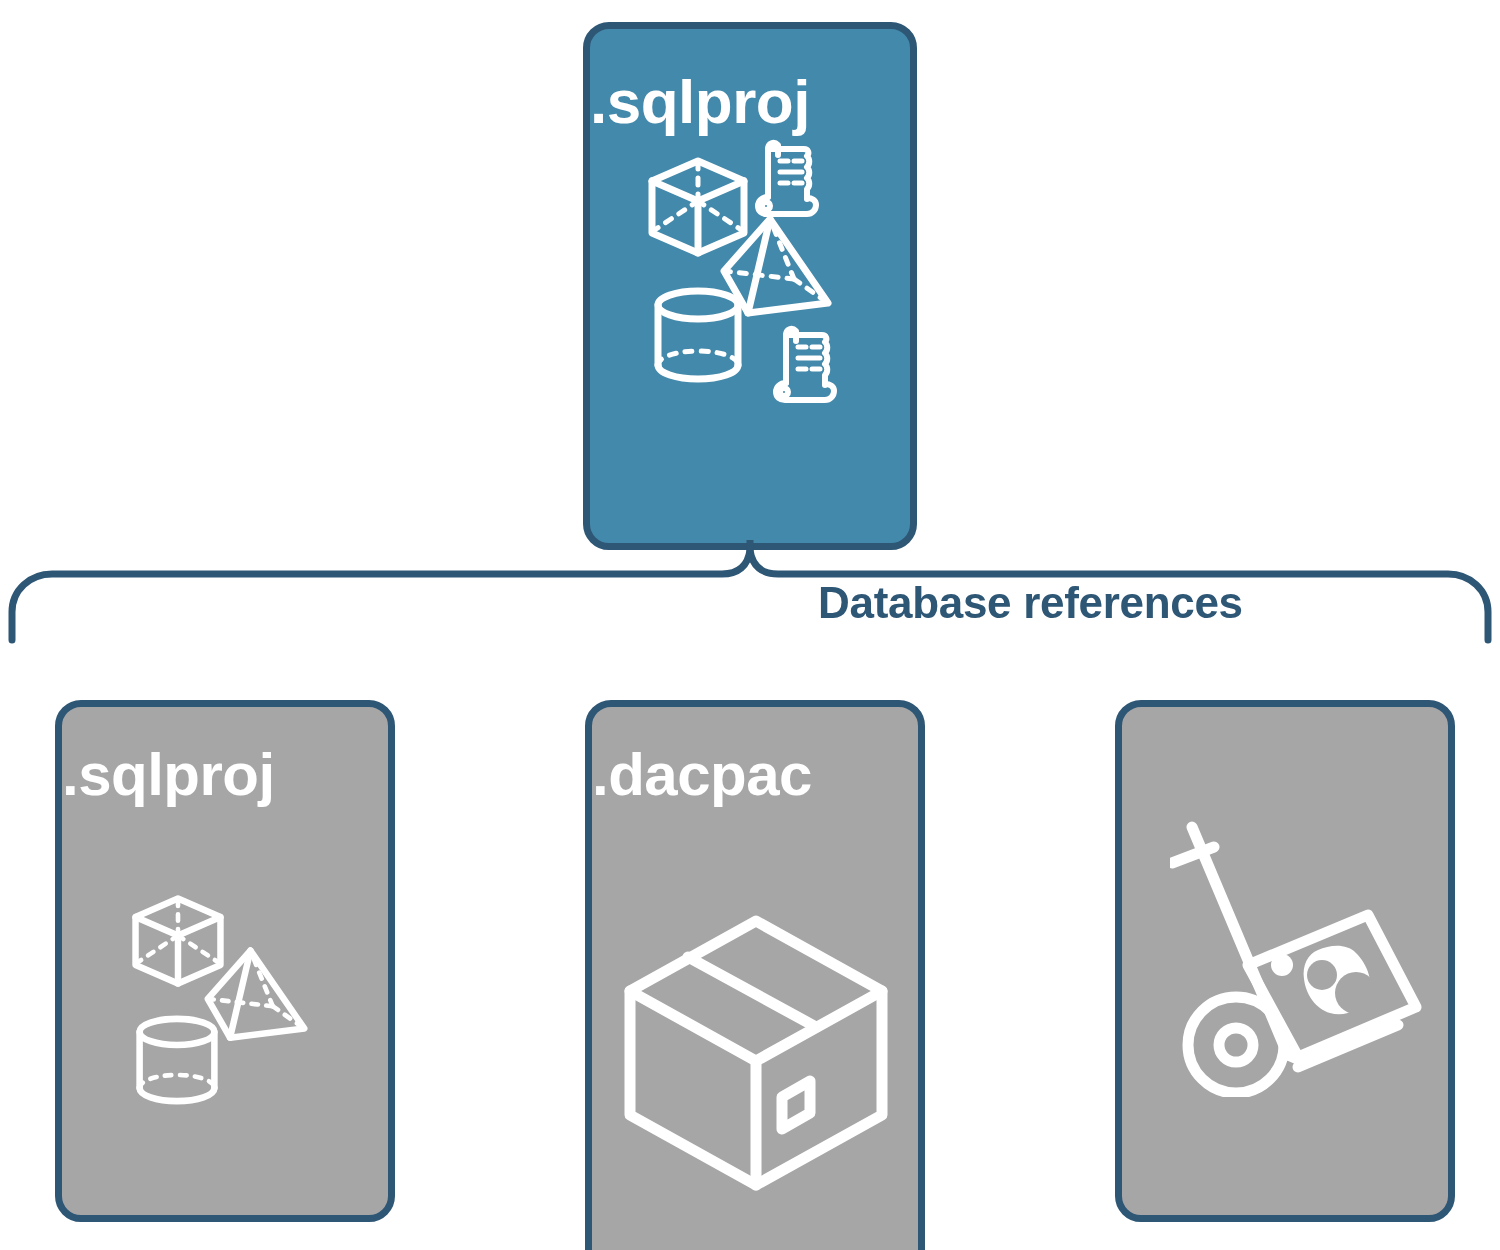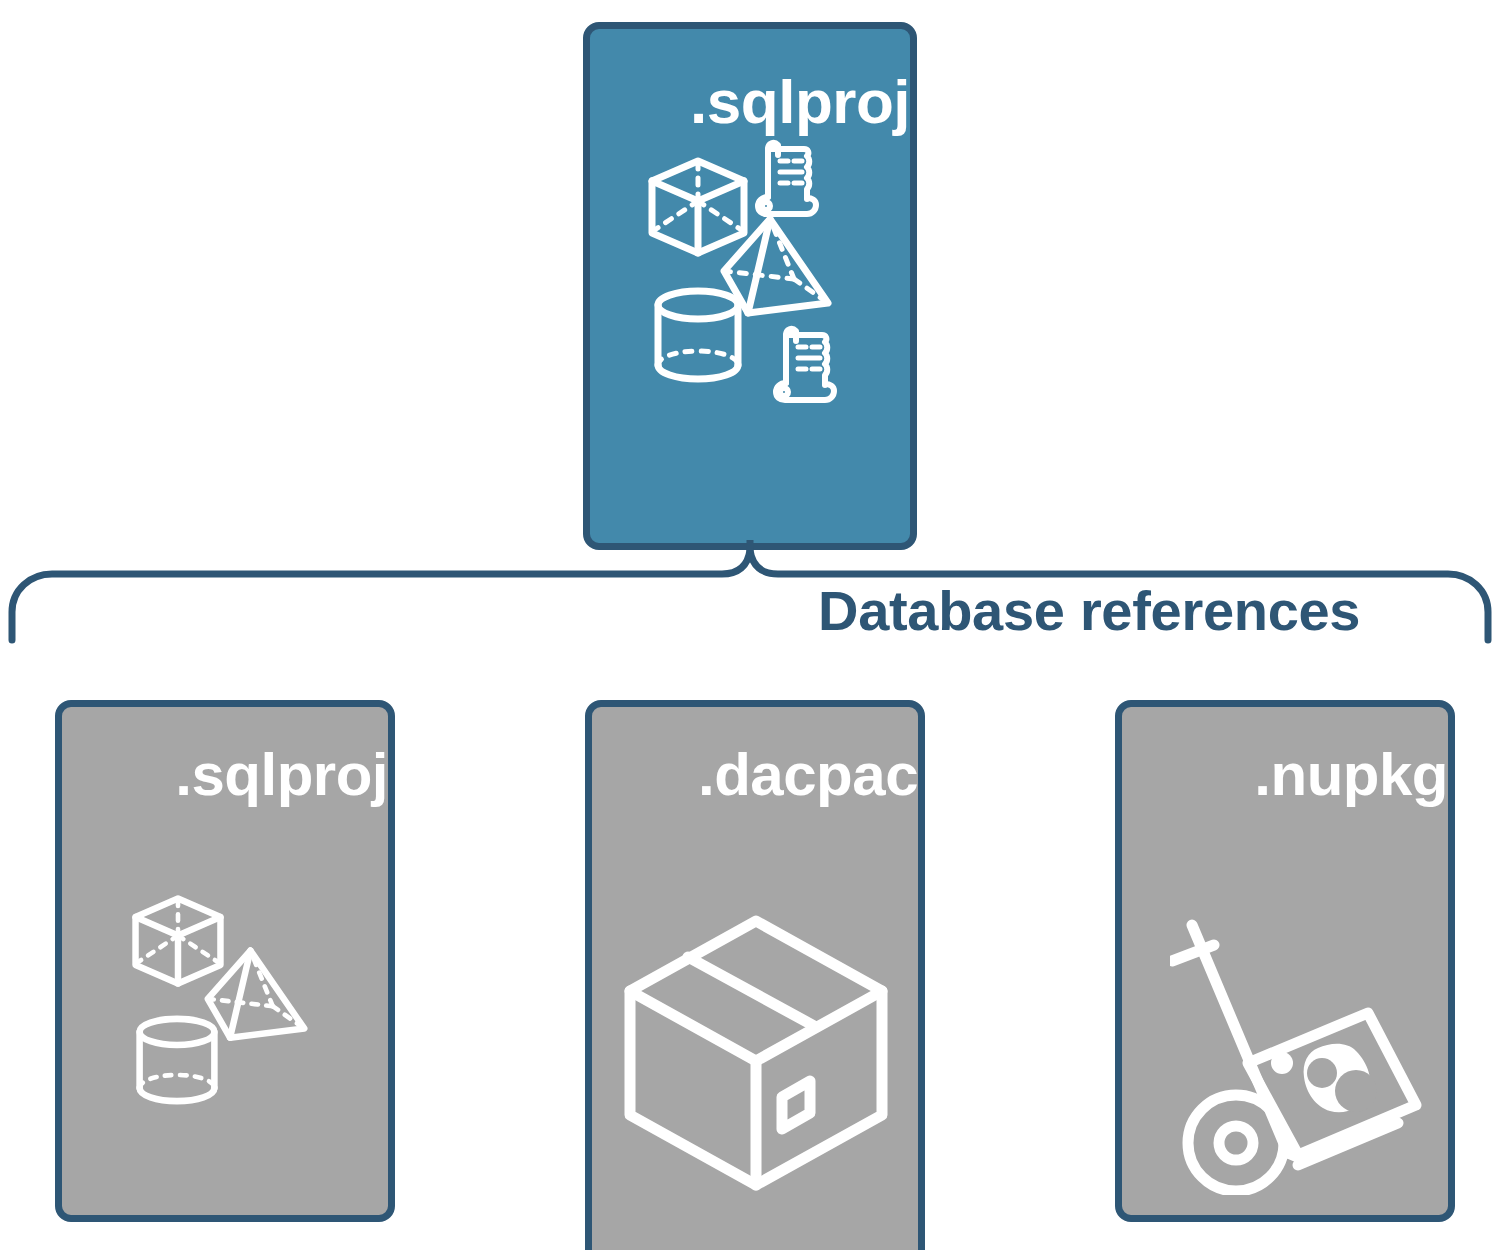--- a/index.html
+++ b/index.html
@@ -15,26 +15,26 @@
     position: relative;
     width: 1500px;
     height: 1250px;
     background: #ffffff;
     overflow: hidden;
   }
 
   
   .card {
     position: absolute;
-    border-radius: 16px;
+    border-radius: 26px;
     box-sizing: border-box;
     border: 7px solid #2e5675;
     display: flex;
     flex-direction: column;
-    align-items: flex-end;
+    align-items: flex-start;
   }
   .card-primary {
     background: #4389ab;
   }
   .card-secondary {
     background: #a6a6a6;
   }
   .card-title {
     color: #ffffff;
     font-weight: bold;
@@ -78,21 +78,21 @@
     width: 1500px;
     height: 170px;
     pointer-events: none;
   }
 
   
   #bracket-label {
     position: absolute;
     left: 818px;
     top: 578px;
-    font-size: 56px;
+    font-size: 44px;
     font-weight: bold;
     color: #2e5675;
     letter-spacing: -0.3px;
     white-space: nowrap;
     user-select: none;
   }
 
   
   .icon {
     position: absolute;
@@ -247,21 +247,20 @@
           <path d="M136 148 L136 272"></path>
           <path d="M68 44 L196 114"></path>
           <path d="M162 184 L190 168 L190 200 L162 216 Z"></path>
         </g>
       </svg>
 
     </div>
   </div>
 
   <div class="card card-secondary" id="card-nupkg">
-    <div class="card-title">.nupkg</div>
     <div class="card-icons">
 
       <svg class="icon" style="left:48px; top:110px;" width="256" height="280" viewBox="0 0 256 280">
 
         <g fill="none" stroke="#ffffff" stroke-width="11" stroke-linecap="round" stroke-linejoin="round">
           <path d="M22 10 L118 238"></path>
           <path d="M2 46 L44 30"></path>
 
           <path d="M128 250 L228 208"></path>
           <path d="M118 238 L132 244"></path>

